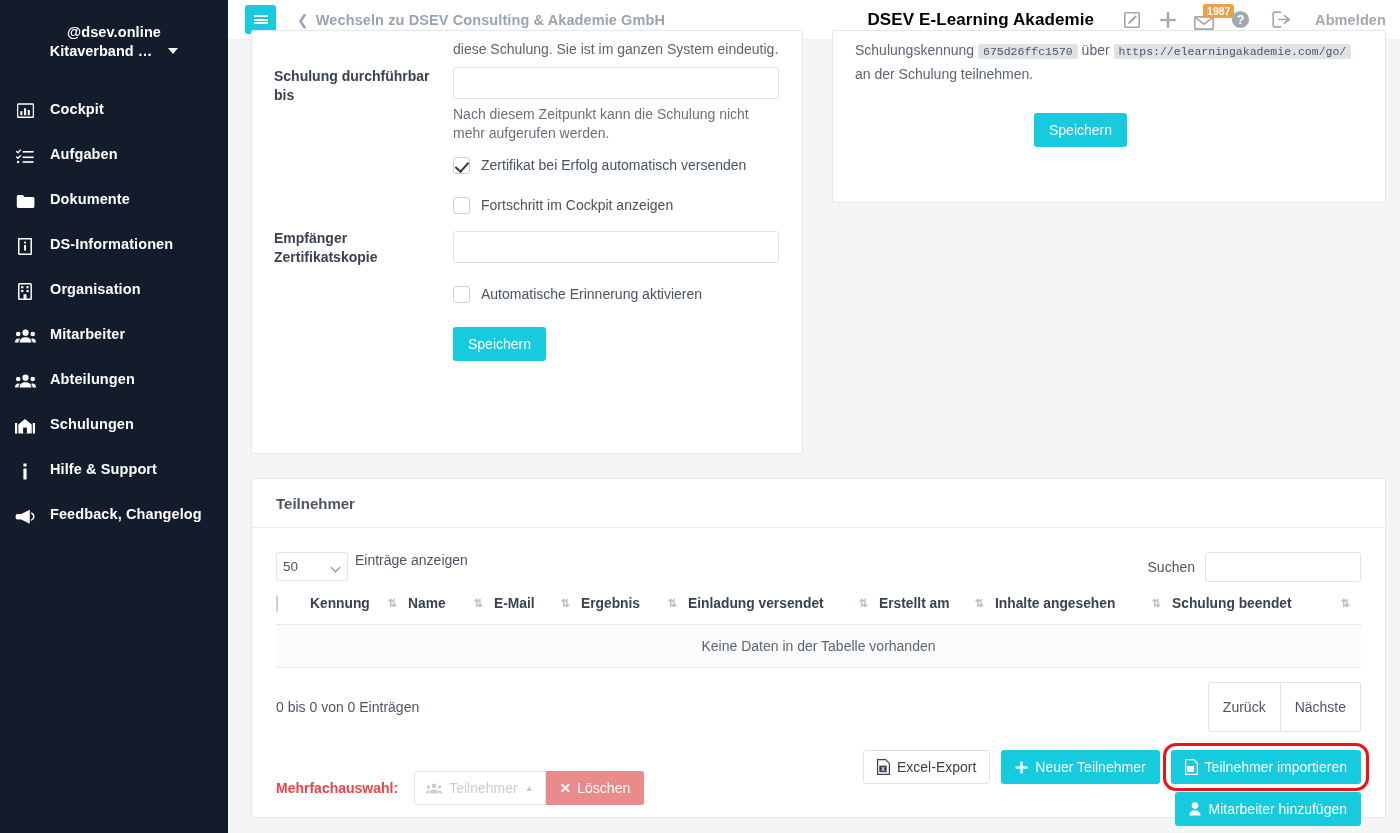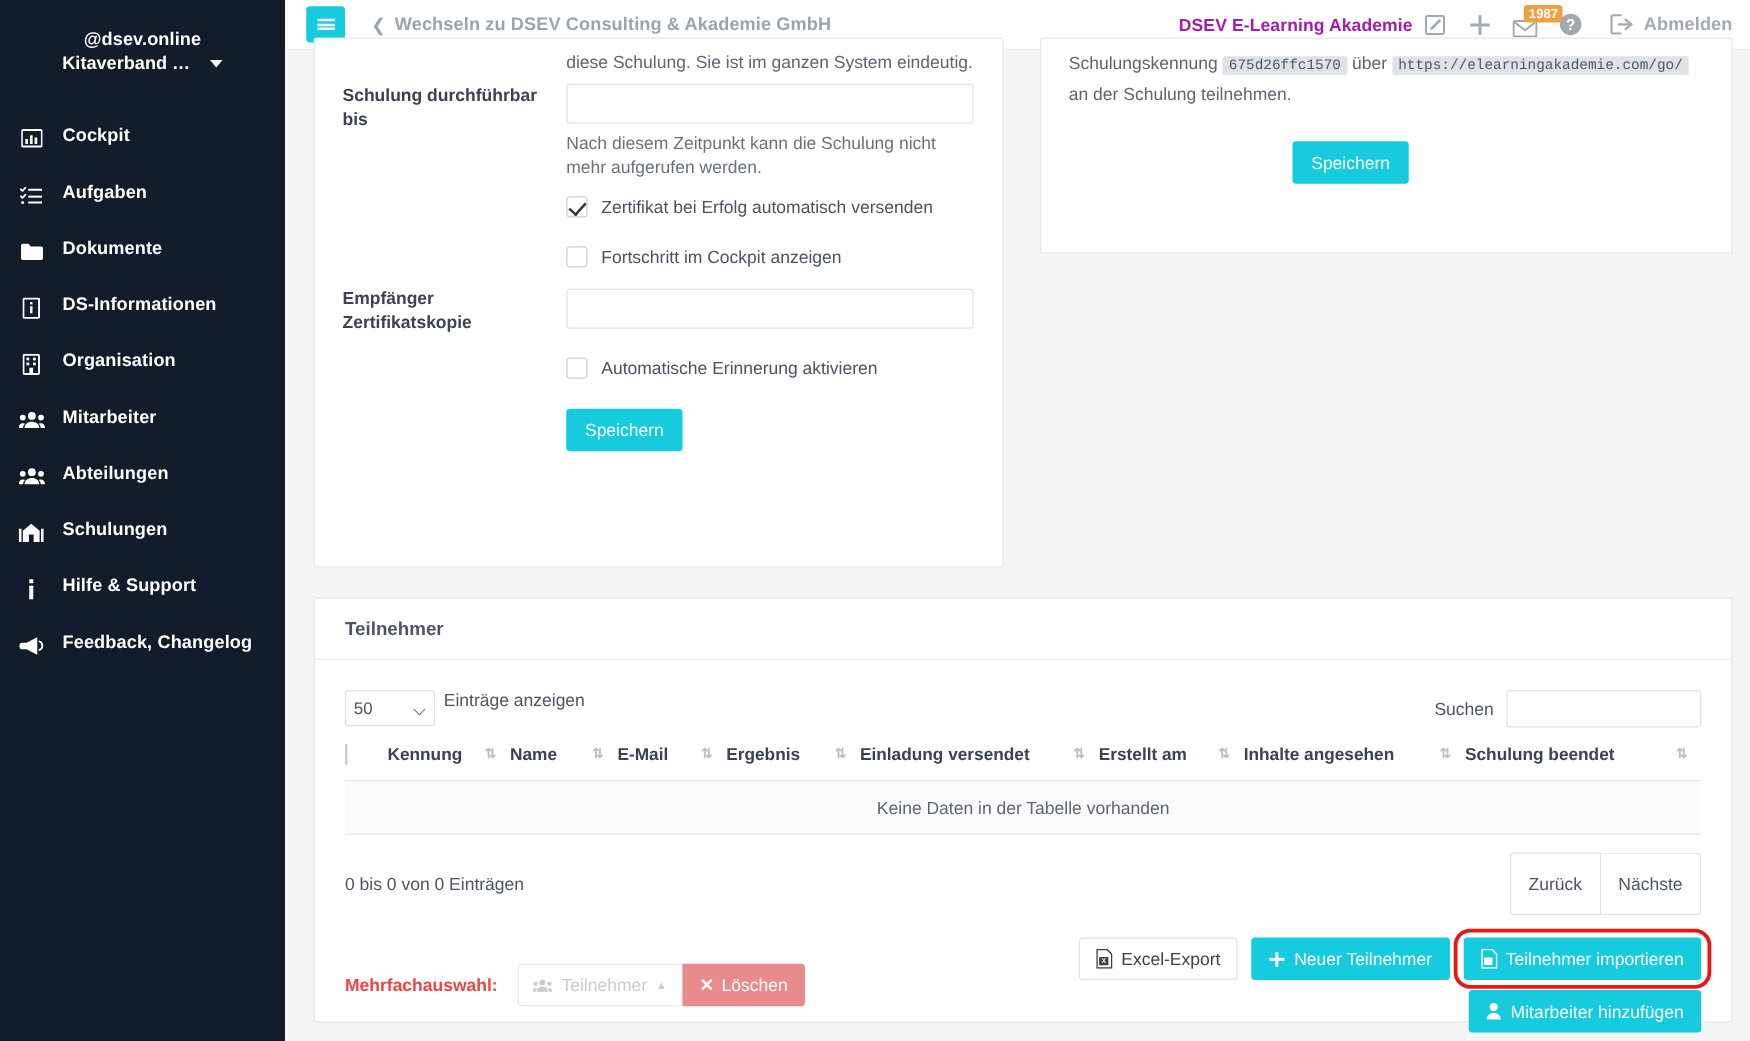--- a/index.html
+++ b/index.html
@@ -57,34 +57,34 @@
     cursor: pointer; flex: 0 0 31px;
   }
   .burger span { display: block; width: 14px; height: 2px; background: #fff; margin: 1.6px 0; }
   .switch-link {
     display: flex; align-items: center; gap: 7px;
     margin-left: 21px; color: #9aa4b0; font-size: 14.5px; font-weight: 700;
     cursor: pointer; letter-spacing: .1px;
   }
   .chev-left { font-size: 14px; font-weight: 400; line-height: 1; }
   .topbar-right { margin-left: auto; display: flex; align-items: center; gap: 0; }
-  .tb-text { color: #a21caf; font-size: 14px; font-weight: 700; letter-spacing: .1px; }
+  .tb-text { color: #000000; font-size: 17px; font-weight: 700; letter-spacing: .1px; margin-right: 20px; }
   .tb-icon {
     color: #a2a9b0; display: flex; align-items: center; justify-content: center;
     cursor: pointer; position: relative; width: 36px; height: 32px;
   }
   .badge {
     position: absolute; top: 0px; left: 17px;
     background: #f0a044; color: #fff;
     font-size: 10.5px; font-weight: 700;
     border-radius: 3px; padding: 1px 4px 1px 4px;
     line-height: 12px; min-width: 28px; text-align: center;
   }
   .logout-link {
-    display: flex; align-items: center; gap: 8px;
+    display: flex; align-items: center; gap: 24px;
     color: #a2a9b0; font-size: 14.5px; font-weight: 700;
     cursor: pointer; margin-left: 14px; letter-spacing: .1px;
   }
 
   
   .content { position: relative; height: 793px; background: #f5f5f5; }
 
   .card {
     background: #fff; border: 1px solid #e7e7e7; border-radius: 2px;
     position: absolute;

